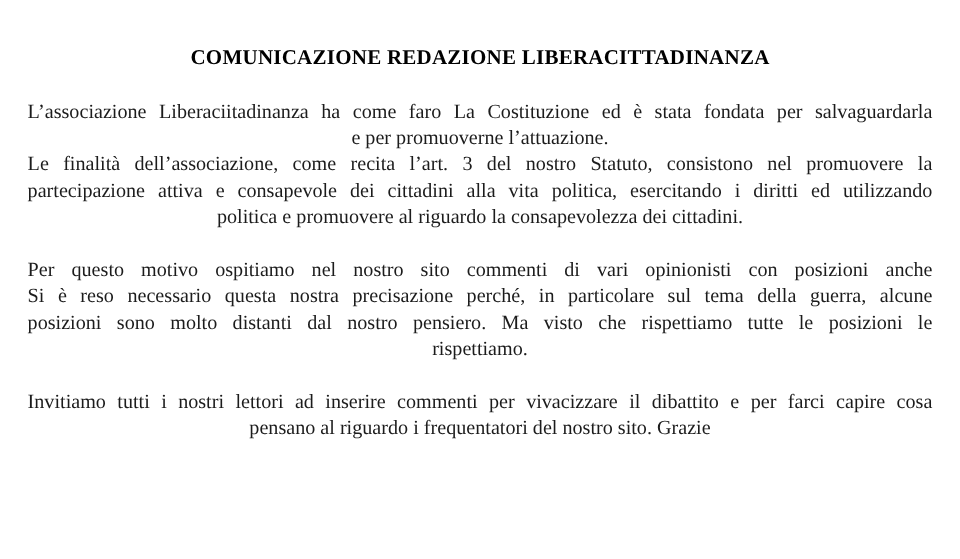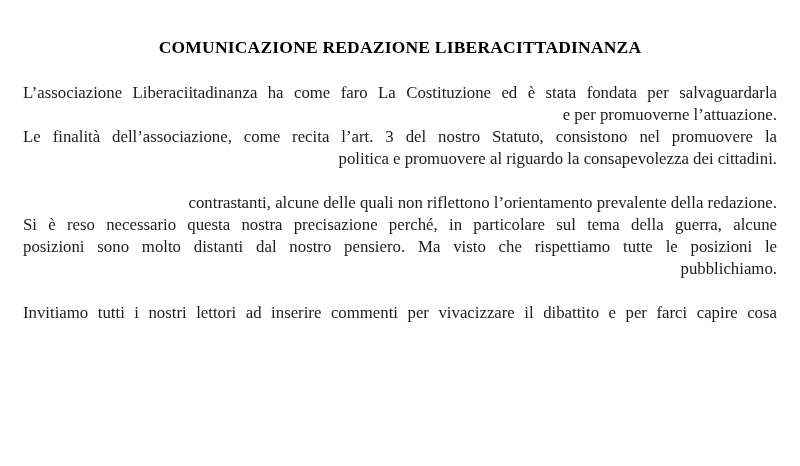--- a/index.html
+++ b/index.html
@@ -25,42 +25,44 @@
     text-align: center;
     color: #000000;
     letter-spacing: 0.2px;
   }
   .doc-body {
     padding: 0 23px;
     font-size: 16.8px;
   }
   .line {
     line-height: 22px;
-    text-align: right;
+    text-align: center;
     text-justify: inter-word;
   }
   .line.just {
     text-align: justify;
     text-align-last: justify;
   }
   .spacer {
     height: 22px;
   }
 </style>
 </head>
 <body>
 
 <div class="page">
   <h1 class="title">COMUNICAZIONE REDAZIONE LIBERACITTADINANZA</h1>
   <div class="doc-body">
       <div class="line just">L’associazione Liberaciitadinanza ha come faro La Costituzione ed è stata fondata per salvaguardarla</div>
       <div class="line">e per promuoverne l’attuazione.</div>
       <div class="line just">Le finalità dell’associazione, come recita l’art. 3 del nostro Statuto, consistono nel promuovere la</div>
+      <div class="line just">partecipazione attiva e consapevole dei cittadini alla vita politica, esercitando i diritti ed utilizzando</div>
       <div class="line">politica e promuovere al riguardo la consapevolezza dei cittadini.</div>
       <div class="spacer"></div>
-      <div class="line">contrastanti, alcune delle quali  non riflettono l’orientamento prevalente della redazione.</div>
+      <div class="line just">Per questo motivo ospitiamo nel nostro sito commenti di vari opinionisti con posizioni anche</div>
       <div class="line just">Si è reso necessario questa nostra precisazione perché, in particolare sul tema della guerra, alcune</div>
       <div class="line just">posizioni sono  molto distanti dal nostro pensiero. Ma visto che rispettiamo tutte le posizioni le</div>
-      <div class="line">pubblichiamo.</div>
+      <div class="line">rispettiamo.</div>
       <div class="spacer"></div>
       <div class="line just">Invitiamo tutti i nostri lettori ad inserire commenti per vivacizzare il dibattito e per farci capire cosa</div>
+      <div class="line">pensano al riguardo i frequentatori del nostro sito. Grazie</div>
     </div>
 </div>
 
 </body></html>

